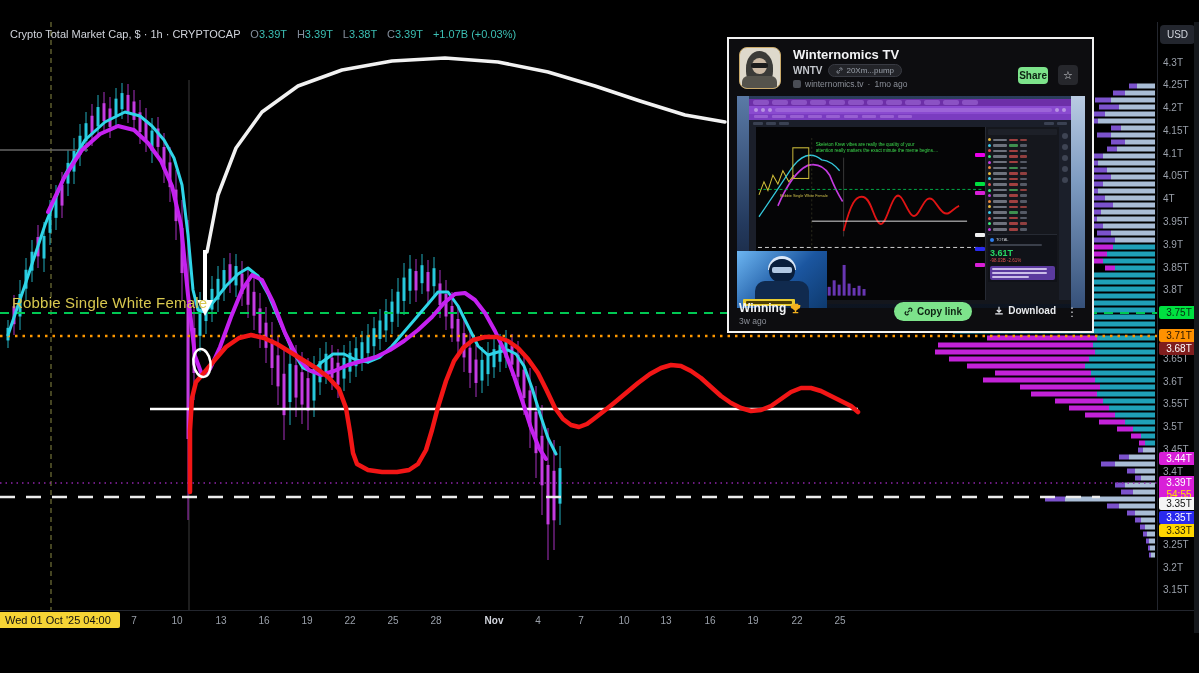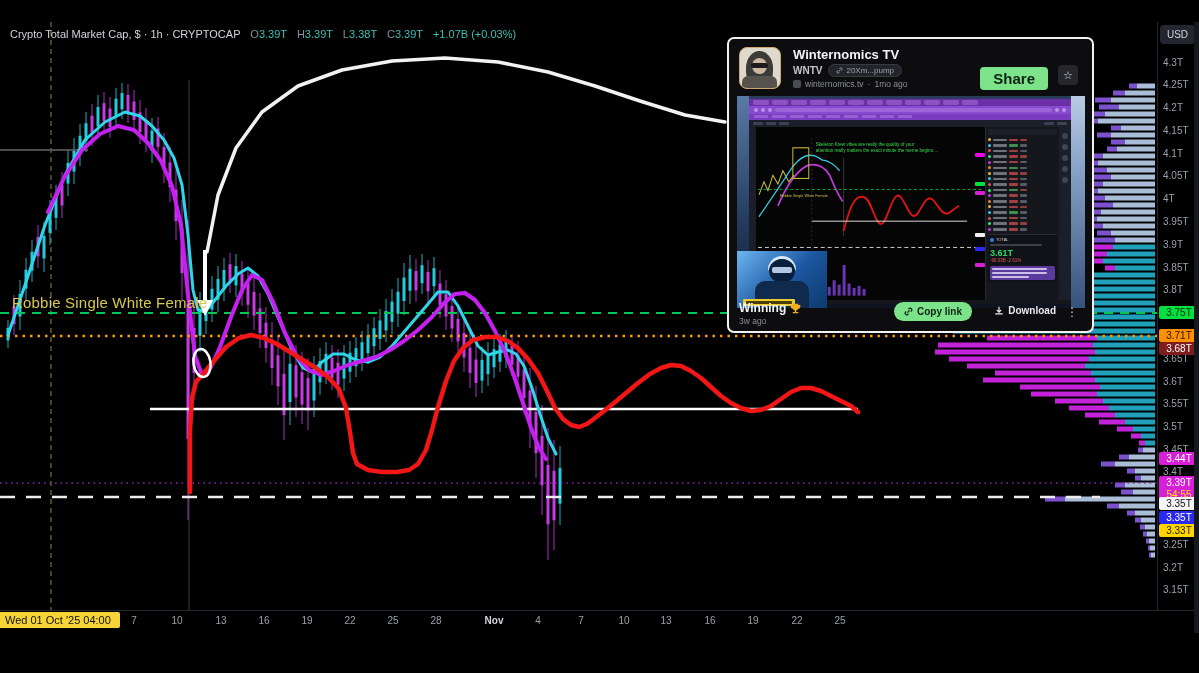--- a/index.html
+++ b/index.html
@@ -25,36 +25,36 @@
   .timeaxis{position:absolute;left:0;top:610px;width:1199px;height:23px;background:#000;border-top:1px solid #23262e;z-index:6;}
   .tick{position:absolute;top:4px;width:30px;margin-left:-15px;text-align:center;font-size:10px;color:#9aa0aa;}
   .timebadge{position:absolute;left:-7px;top:1px;background:#f6d435;color:#111;font-size:11px;
              padding:2px 9px 2px 12px;border-radius:2px;white-space:nowrap;}
   
   .footer{position:absolute;left:0;top:633px;width:1199px;height:40px;background:#14171c;z-index:6;}
   .logo{position:absolute;left:12px;top:9px;display:flex;align-items:center;gap:7px;color:#eceff2;
         font-size:17px;font-weight:bold;}
   
   .card{position:absolute;left:727px;top:37px;width:367px;height:296px;background:#0d0d10;
-        border:2px solid #f2f2f2;border-radius:7px;z-index:5;}
+        border:2px solid #f2f2f2;border-radius:0;z-index:5;}
   .cardhead{position:absolute;left:8px;top:6px;right:8px;height:48px;}
   .avatar{position:absolute;left:2px;top:2px;width:42px;height:42px;border-radius:8px;border:1.5px solid #c9a96a;
           background:#ded9cc;overflow:hidden;}
   .avatar .hood{position:absolute;left:6px;top:3px;width:27px;height:34px;background:#3b3b38;border-radius:50% 50% 40% 40%;}
   .avatar .face{position:absolute;left:12px;top:10px;width:15px;height:16px;background:#cbb9a4;border-radius:50%;}
   .avatar .visor{position:absolute;left:11px;top:15px;width:17px;height:5px;background:#1c1c1c;border-radius:2px;}
   .avatar .body{position:absolute;left:2px;top:28px;width:35px;height:14px;background:#55534c;border-radius:6px 6px 0 0;}
   .ctitle{position:absolute;left:56px;top:2px;font-size:13px;font-weight:bold;color:#f2f3f5;}
   .cmeta{position:absolute;left:56px;top:19px;font-size:10px;color:#c3c6cc;font-weight:bold;display:flex;align-items:center;gap:6px;}
   .pill{font-weight:normal;font-size:8px;color:#9aa0aa;background:#232429;border:1px solid #383a42;
         border-radius:8px;padding:1px 7px;display:inline-flex;align-items:center;gap:3px;}
   .subrow{position:absolute;left:56px;top:34px;font-size:8.5px;color:#8b8f98;display:flex;align-items:center;gap:4px;}
   .favicon{width:8px;height:8px;border-radius:2px;background:#4a4d55;display:inline-block;}
-  .sharebtn{position:absolute;right:36px;top:22px;background:#7de38b;color:#0d2212;font-size:15px;
-            padding:3px 13px;border-radius:4px;font-weight:bold;}
+  .sharebtn{position:absolute;right:36px;top:22px;background:#7de38b;color:#0d2212;font-size:10px;
+            padding:3px 1px;border-radius:4px;font-weight:bold;}
   .starbtn{position:absolute;right:6px;top:20px;width:20px;height:20px;background:#26272c;border-radius:4px;
            color:#d5d7db;text-align:center;line-height:20px;font-size:11px;}
   .thumb{position:absolute;left:8px;top:57px;width:348px;height:212px;background:linear-gradient(180deg,#2b3d5c,#0d1420);overflow:hidden;}
   .wallL{position:absolute;left:0;top:0;width:12px;height:100%;background:linear-gradient(180deg,#5a7aa6,#243a5e 60%,#101b2e);}
   .wallR{position:absolute;right:0;top:0;width:14px;height:100%;background:linear-gradient(180deg,#b9cbe2,#7e9cc2 40%,#36517a);}
   .browser{position:absolute;left:12px;top:3px;right:14px;bottom:4px;background:#0d0e12;display:flex;flex-direction:column;}
   .tabstrip{height:7px;background:#6d2fa8;display:flex;gap:3px;padding:1px 4px;}
   .tabstrip i{width:16px;height:5px;background:#8b52c4;border-radius:2px;}
   .navbar{height:8px;background:#8a4ad0;display:flex;align-items:center;gap:3px;padding:0 5px;}
   .navbar i{width:4px;height:4px;border-radius:50%;background:#b893e2;}

